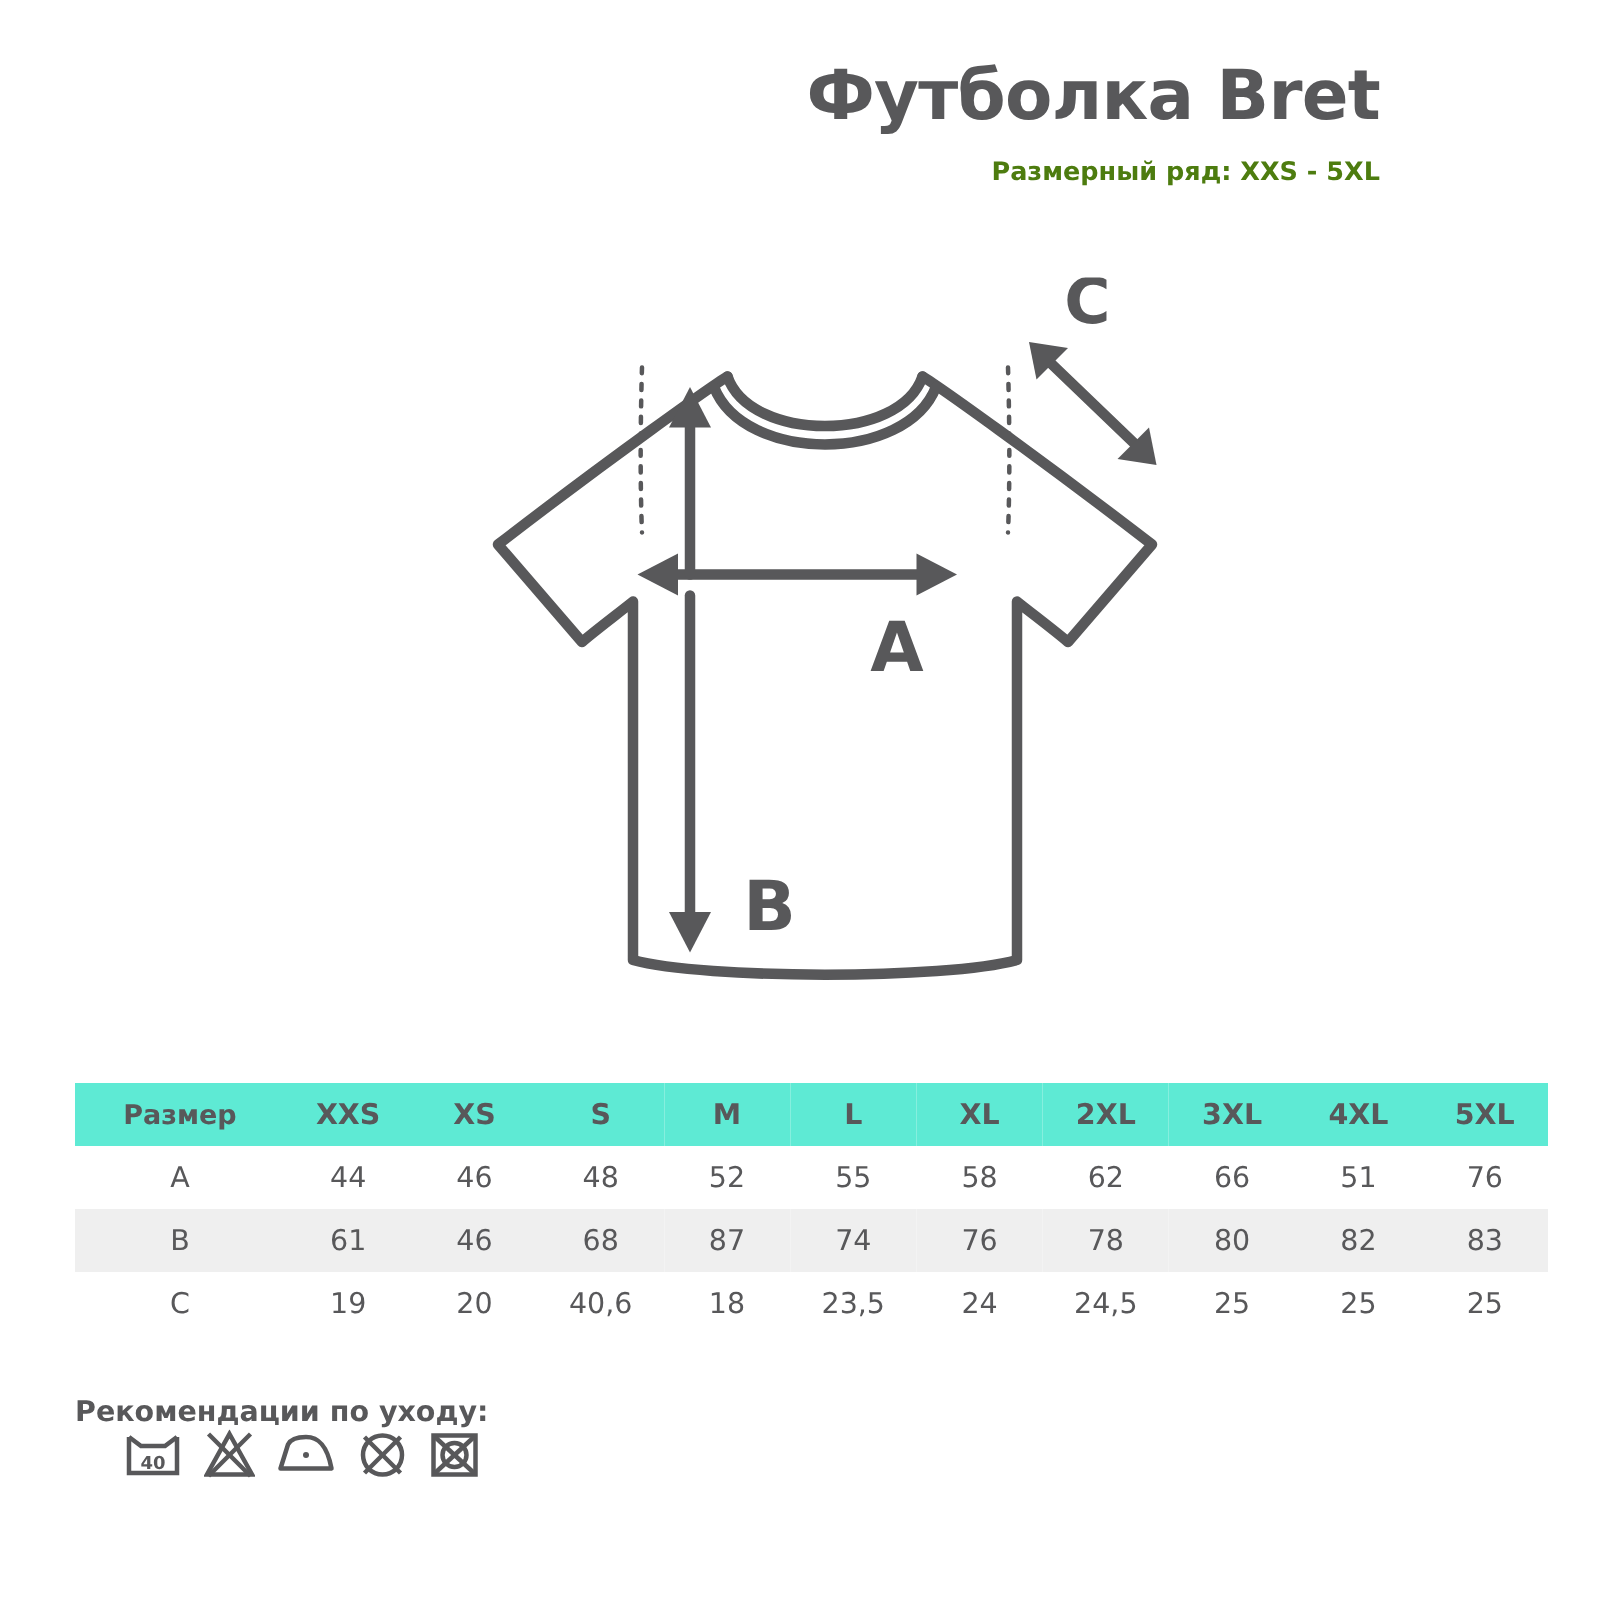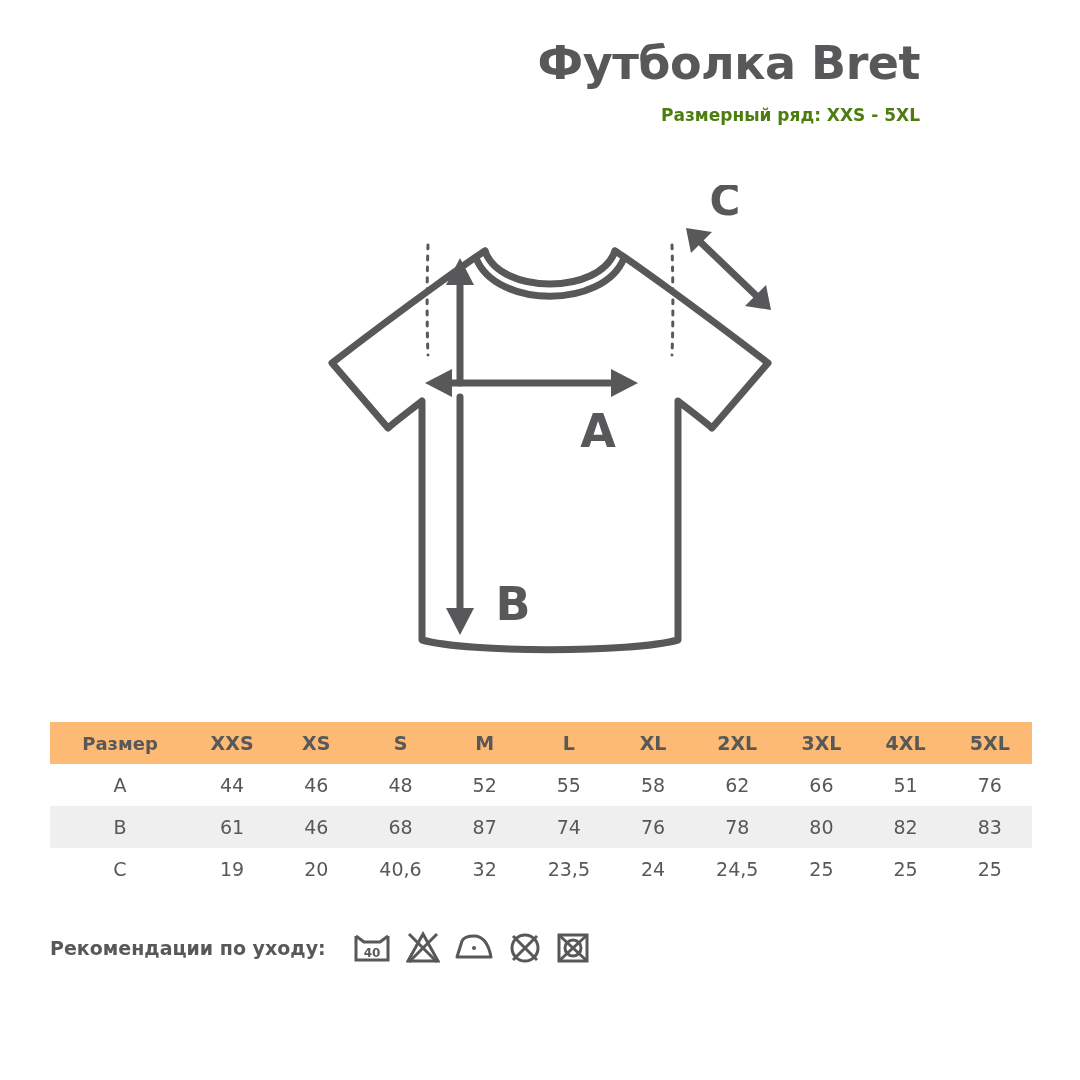--- a/index.html
+++ b/index.html
@@ -73,21 +73,21 @@
   table.size-table th {
     text-align: center;
     font-size: 19px;
     height: 42px;
     padding: 0;
     color: #58585a;
     font-weight: normal;
   }
   table.size-table thead th {
     font-weight: bold;
-    background: #fdba74;
+    background: #5eead4;
   }
   table.size-table thead th.first-col {
     font-size: 18px;
   }
   table.size-table tbody tr.odd td {
     background: #ffffff;
   }
   table.size-table tbody tr.even td {
     background: #efefef;
   }
@@ -96,20 +96,21 @@
     width: 140px;
   }
 
   
   .care {
     position: absolute;
     top: 930px;
     left: 50px;
     display: flex;
     align-items: center;
+    flex-direction: column;
   }
   .care-label {
     font-size: 19px;
     font-weight: bold;
     color: #58585a;
     margin-right: 26px;
     white-space: nowrap;
   }
   .care-icons {
     display: flex;
@@ -221,21 +222,21 @@
           <td>78</td>
           <td>80</td>
           <td>82</td>
           <td>83</td>
         </tr>
         <tr class="odd">
           <td class="first-col">C</td>
           <td>19</td>
           <td>20</td>
           <td>40,6</td>
-          <td>32</td>
+          <td>18</td>
           <td>23,5</td>
           <td>24</td>
           <td>24,5</td>
           <td>25</td>
           <td>25</td>
           <td>25</td>
         </tr>
       </tbody>
     </table>
   </div>

